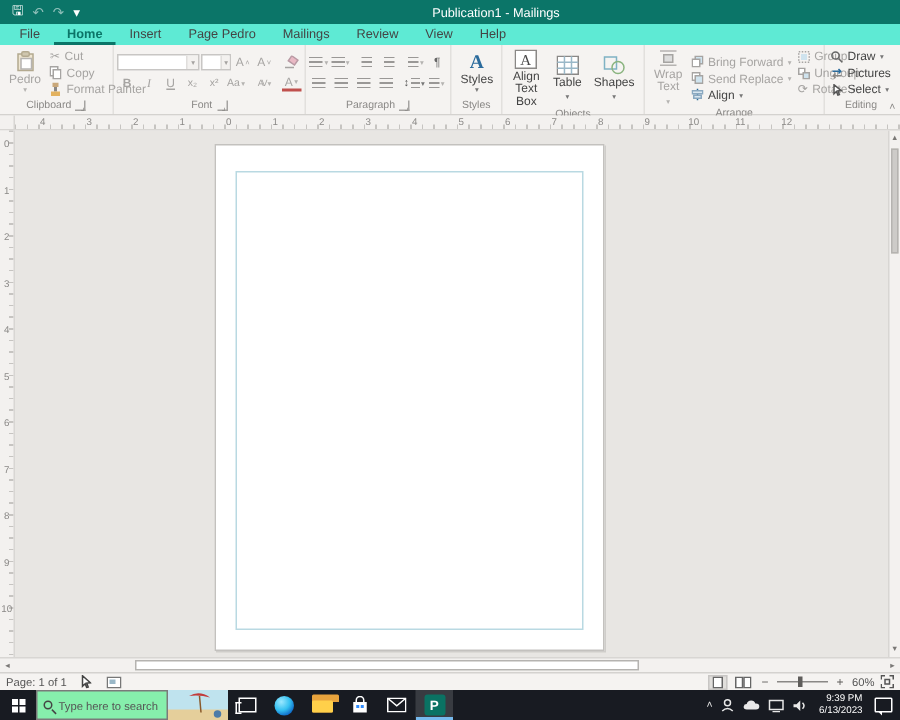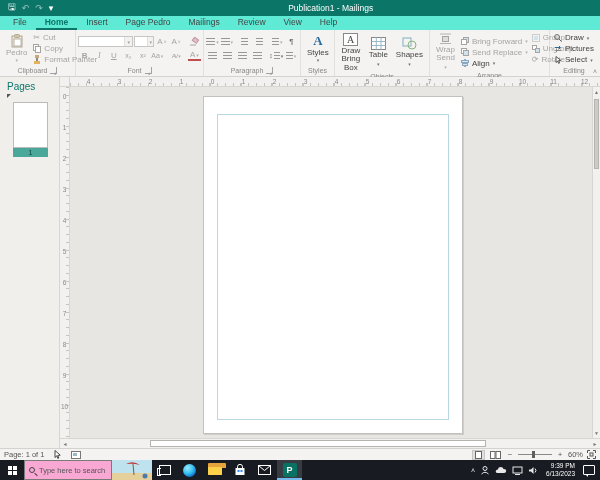--- a/index.html
+++ b/index.html
@@ -90,21 +90,21 @@
   .viewbtn.sel { background:#e1dfdc; border:1px solid #c8c6c4; }
   .slider { width:34px; height:1px; background:#8a8886; position:relative; }
   .slider .knob { position:absolute; left:14px; top:-3px; width:3px; height:7px; background:#5f5d5b; }
   .zoomsign { font-size:8px; color:#5f5d5b; width:8px; text-align:center; }
 
   
   .taskbar { height:20px; background:#181b22; display:flex; align-items:stretch; color:#fff; }
   .startbtn { width:24px; display:flex; align-items:center; justify-content:center; }
   .winlogo { display:grid; grid-template-columns:4px 4px; grid-template-rows:4px 4px; gap:1px; }
   .winlogo span { background:#fff; }
-  .searchbox { width:88px; background:#f9a8d4; border:1px solid #7a7a7a; display:flex; align-items:center; gap:4px; padding:0 4px; color:#555; font-size:7.5px; }
+  .searchbox { width:88px; background:#86efac; border:1px solid #7a7a7a; display:flex; align-items:center; gap:4px; padding:0 4px; color:#555; font-size:7.5px; }
   .mag { width:6px; height:6px; border:1px solid #444; border-radius:50%; position:relative; flex:0 0 6px; }
   .mag::after { content:""; position:absolute; width:4px; height:1px; background:#444; transform:rotate(45deg); left:4px; top:6px; }
   .tb-ic { width:25px; display:flex; align-items:center; justify-content:center; }
   .tb-ic.active { background:rgba(255,255,255,.14); box-shadow:inset 0 -2px 0 #76b9ed; }
   .edge { width:13px; height:13px; border-radius:50%; background:radial-gradient(circle at 35% 30%, #9be8ff, #35c1f1 45%, #0b62c4 80%, #1b4e8f); }
   .folder { position:relative; width:14px; height:10px; }
   .folder .back { position:absolute; inset:0; background:#e8a33d; border-radius:1px; }
   .folder .tab { position:absolute; left:0; top:-2px; width:6px; height:3px; background:#e8a33d; border-radius:1px 1px 0 0; }
   .folder .front { position:absolute; left:0; bottom:0; width:14px; height:8px; background:#ffd04a; border-radius:1px; }
   .pubtile { width:14px; height:14px; background:#0a7263; color:#fff; font-size:9px; font-weight:bold; display:flex; align-items:center; justify-content:center; border-radius:2px; }
@@ -306,21 +306,21 @@
       </div>
   </div>
 
   <div class="group" style="width:95px">
     <div class="g-body">
       <div class="bigbtn">
         <svg width="15" height="13" viewBox="0 0 15 13">
             <rect x="0.5" y="0.5" width="14" height="12" fill="#fff" stroke="#8a8886"></rect>
             <text x="7.5" y="10" font-size="10" text-anchor="middle" fill="#444" font-family="Liberation Serif,serif">A</text>
           </svg>
-        <span>Draw Bring Box</span>
+        <span>Align Text Box</span>
       </div>
       <div class="bigbtn">
         <svg width="15" height="13" viewBox="0 0 15 13">
             <rect x="0.5" y="0.5" width="14" height="12" fill="#fff" stroke="#8a8886"></rect>
             <path d="M0.5 4.5 H14.5 M0.5 8.5 H14.5 M5.3 0.5 V12.5 M10 0.5 V12.5" stroke="#9ab8c8"></path>
           </svg>
         <span><span>Table</span> <span class="arrow">▾</span></span>
       </div>
       <div class="bigbtn">
         <svg width="15" height="13" viewBox="0 0 15 13">
@@ -335,21 +335,21 @@
       </div>
   </div>
 
   <div class="group" style="width:120px">
     <div class="g-body">
       <div class="bigbtn dis">
         <svg width="13" height="12" viewBox="0 0 13 12">
             <rect x="3.5" y="3.5" width="6" height="5" fill="#ddd" stroke="#a6a4a2"></rect>
             <path d="M1 1 H12 M1 10.5 H12" stroke="#b5b3b1"></path>
           </svg>
-        <span><span>Wrap</span><br><span>Send</span> <span class="arrow dis">▾</span></span>
+        <span><span>Wrap</span><br><span>Text</span> <span class="arrow dis">▾</span></span>
       </div>
       <div style="display:flex;flex-direction:column;justify-content:center">
         <div class="smallbtn dis">
           <svg width="8" height="8" viewBox="0 0 8 8">
               <rect x="2.5" y="0.5" width="5" height="5" fill="#cfe3ee" stroke="#a6a4a2"></rect>
               <rect x="0.5" y="2.5" width="5" height="5" fill="#fff" stroke="#a6a4a2"></rect>
             </svg>
           <span>Bring Forward</span>
             <span class="arrow dis">▾</span>
         </div>
@@ -426,28 +426,20 @@
     <div class="g-label">
         <span>Editing</span>
       </div>
   </div>
 
   <span class="collapse-ribbon">˄</span>
 </div>
 
 <div class="workspace">
 
-  <div class="pagespanel">
-    <div class="pp-head">Pages</div>
-    <div class="pp-collapse"></div>
-    <div class="thumbwrap">
-      <div class="thumb"></div>
-      <div class="thumbbar">1</div>
-    </div>
-  </div>
 
   <div class="docarea">
     <div class="hrulerrow">
       <div class="rcorner"></div>
       <div class="hruler">
         <div class="cells">
             <span class="cell"><span>4</span></span>
             <span class="cell"><span>3</span></span>
             <span class="cell"><span>2</span></span>
             <span class="cell"><span>1</span></span>

